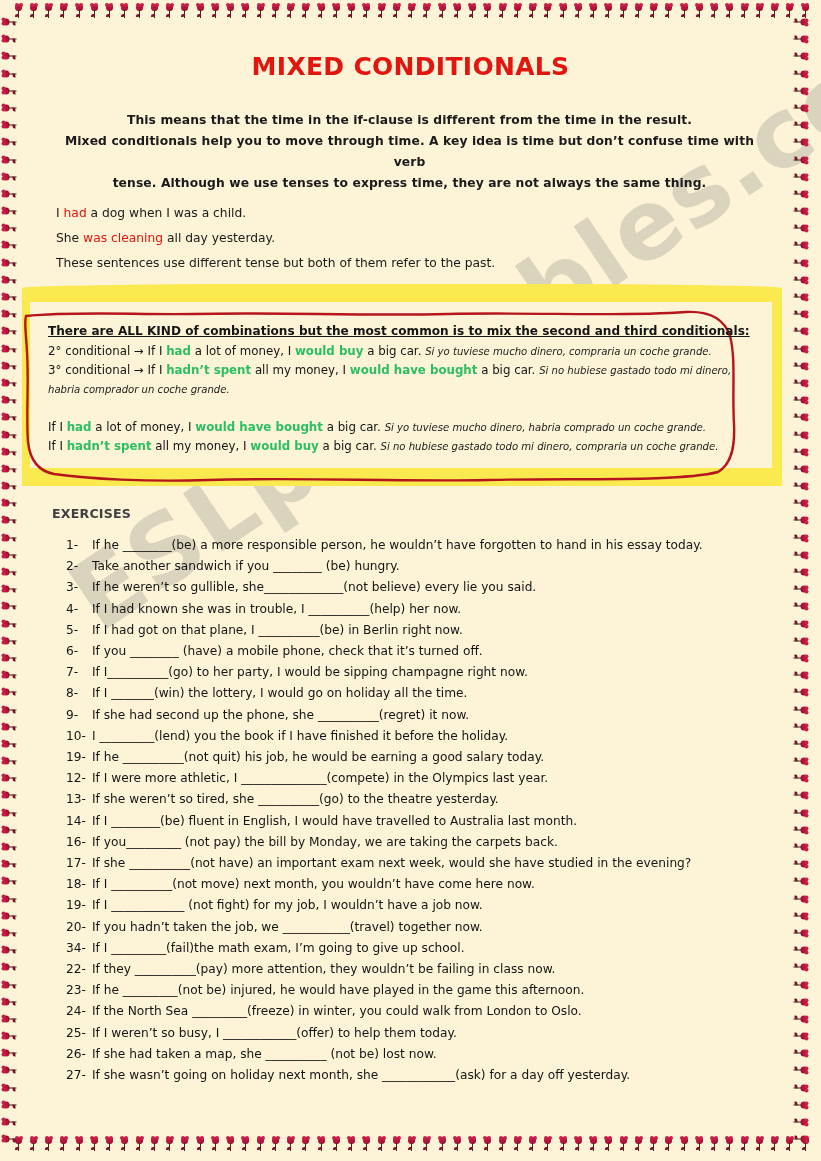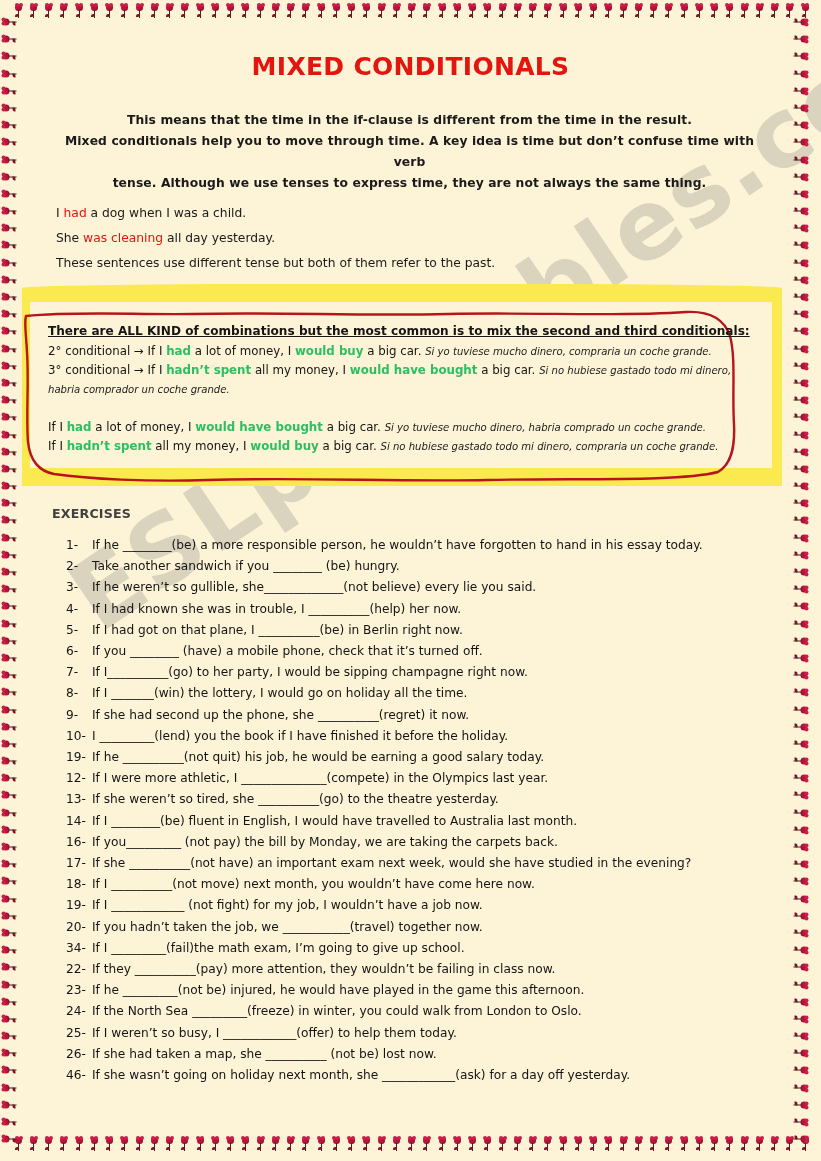--- a/index.html
+++ b/index.html
@@ -1588,19 +1588,19 @@
         </div>
         <div class="ex-row">
           <span class="ex-num">25-</span>
           <span class="ex-txt">If I weren’t so busy, I ____________(offer) to help them today.</span>
         </div>
         <div class="ex-row">
           <span class="ex-num">26-</span>
           <span class="ex-txt">If she had taken a map, she __________ (not be) lost now.</span>
         </div>
         <div class="ex-row">
-          <span class="ex-num">46-</span>
+          <span class="ex-num">27-</span>
           <span class="ex-txt">If she wasn’t going on holiday next month, she ____________(ask) for a day off yesterday.</span>
         </div>
       </div>
 
   </div>
 </div>
 
 </body></html>

